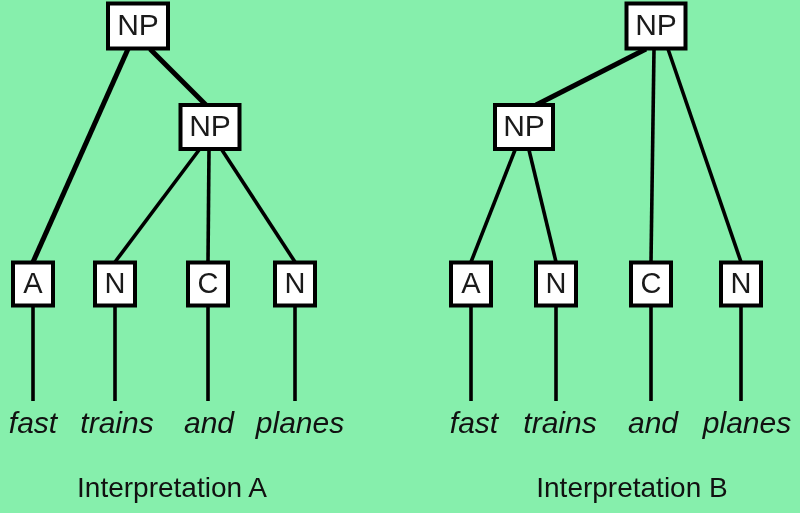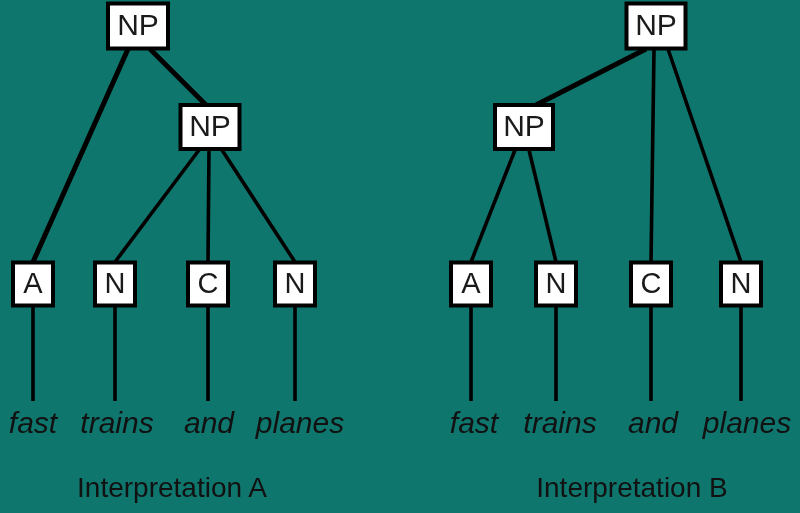--- a/index.html
+++ b/index.html
@@ -4,21 +4,21 @@
 <style>
   html, body {
     margin: 0;
     padding: 0;
     background: #ffffff;
   }
   #page {
     position: relative;
     width: 800px;
     height: 513px;
-    background: #0f766e;
+    background: #86efac;
     overflow: hidden;
     font-family: "Liberation Sans", sans-serif;
   }
   svg.tree-canvas {
     position: absolute;
     left: 0;
     top: 0;
     width: 800px;
     height: 513px;
     display: block;

